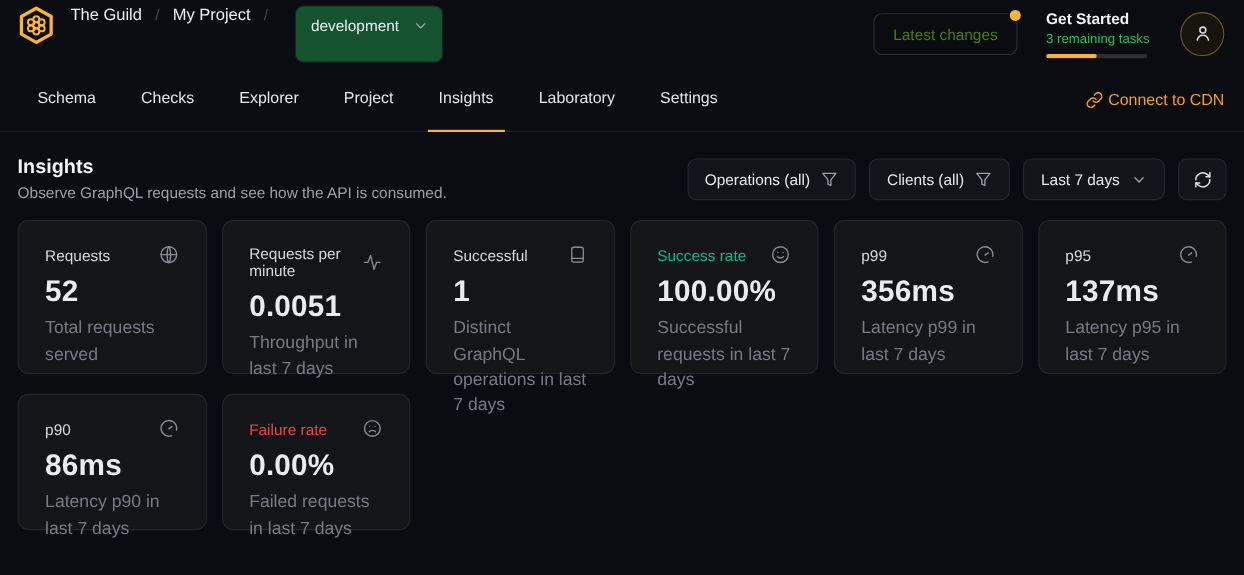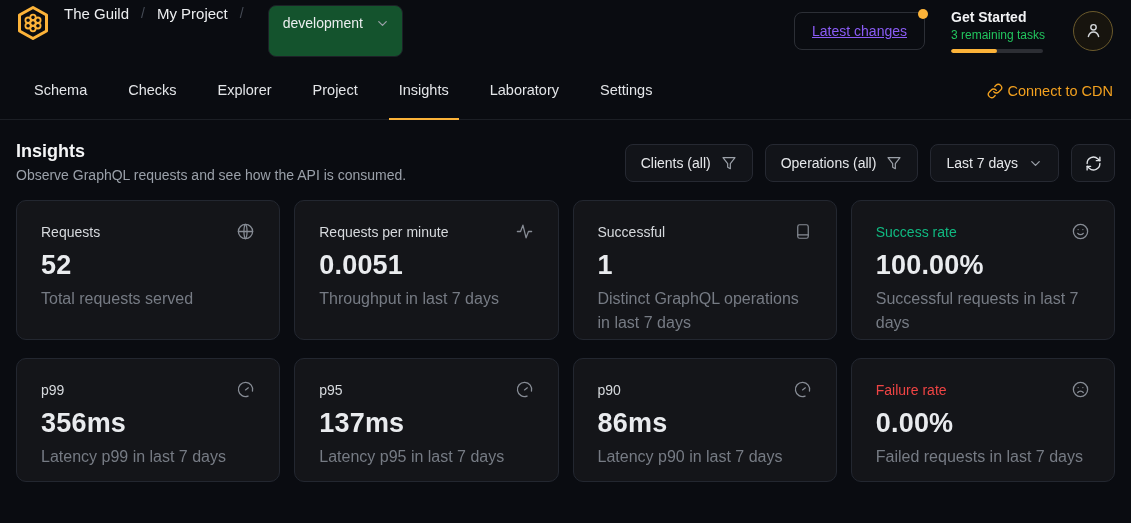--- a/index.html
+++ b/index.html
@@ -20,23 +20,22 @@
   .crumb { font-size:15px; font-weight:500; color:#eceef0; cursor:pointer; }
   .crumb-sep { color:#454b55; font-size:14px; margin:0 12px; }
   .target-select {
     display:flex; align-items:center; gap:12px;
     background:#14532d; border:1px solid #1d2027; border-radius:8px;
     padding:9px 12px 25px 14px; font-size:14px; color:#eceef0; cursor:pointer; margin-left:12px;
   }
   .h-right { display:flex; align-items:center; gap:26px; }
   .latest-changes {
     position:relative; background:transparent; border:1px solid #2c2f36; border-radius:8px;
-    color:#8b5cf6; font-size:14px; padding:10px 17px; cursor:pointer;
+    color:#4d7c0f; font-size:14px; padding:10px 17px; cursor:pointer;
     font-family:inherit;
-    text-decoration:underline;
   }
   .notif-dot { position:absolute; top:-4px; right:-4px; width:10px; height:10px; border-radius:50%; background:var(--accent); }
   .get-started { width:96px; cursor:pointer; }
   .gs-title { font-size:14px; font-weight:700; color:#f2f3f5; line-height:1.25; }
   .gs-sub { font-size:12px; color:#22c55e; line-height:1.4; white-space:nowrap; }
   .gs-track { margin-top:5px; height:4px; width:92px; background:#2c2e34; border-radius:2px; overflow:hidden; }
   .gs-fill { height:100%; background:var(--accent); border-radius:2px; }
   .avatar {
     width:40px; height:40px; border-radius:50%; background:#17140e;
     border:1.5px solid #6b5a2c; display:flex; align-items:center; justify-content:center;
@@ -64,21 +63,21 @@
     display:flex; align-items:center; gap:10px; height:38px;
     background:#121419; border:1px solid #262932; border-radius:8px;
     color:#e6e8eb; font-size:14px; padding:0 15px; cursor:pointer; font-family:inherit;
   }
   .icon-btn { width:44px; justify-content:center; padding:0; }
   .muted-icon { color:#9ba0a8; }
 
   
   .grid {
     margin-top:17px;
-    display:grid; grid-template-columns:repeat(4,1fr);
+    display:grid; grid-template-columns:repeat(6,1fr);
     grid-template-rows:140px 124px; column-gap:14px; row-gap:18px;
   }
   .card {
     background:#141519; border:1px solid #232730; border-radius:10px;
     padding:21px 24px; cursor:default;
   }
   .card-head { display:flex; align-items:center; justify-content:space-between; }
   .card-title { font-size:14px; font-weight:500; color:#d6d9dd; }
   .card-icon { color:#878c95; }
   .card-value { margin-top:9px; font-size:27px; font-weight:700; color:#e9ebee; letter-spacing:.2px; }
@@ -162,29 +161,29 @@
 </div>
 
 <div class="main">
   <div class="section-head">
     <div>
       <div class="page-title">Insights</div>
       <div class="page-desc">Observe GraphQL requests and see how the API is consumed.</div>
     </div>
     <div class="filter-row">
       <button class="filter-btn">
-        <span>Clients (all)</span>
+        <span>Operations (all)</span>
         <span class="muted-icon">
           <svg width="16" height="16" viewBox="0 0 24 24" fill="none" stroke="currentColor" stroke-width="1.8" stroke-linejoin="round">
               <polygon points="21 4 3 4 10 12.8 10 18.5 14 20.5 14 12.8 21 4"></polygon>
             </svg>
         </span>
       </button>
       <button class="filter-btn">
-        <span>Operations (all)</span>
+        <span>Clients (all)</span>
         <span class="muted-icon">
           <svg width="16" height="16" viewBox="0 0 24 24" fill="none" stroke="currentColor" stroke-width="1.8" stroke-linejoin="round">
               <polygon points="21 4 3 4 10 12.8 10 18.5 14 20.5 14 12.8 21 4"></polygon>
             </svg>
         </span>
       </button>
       <button class="filter-btn">
         <span>Last 7 days</span>
         <span class="muted-icon">
           <svg width="15" height="15" viewBox="0 0 24 24" fill="none" stroke="currentColor" stroke-width="2" stroke-linecap="round" stroke-linejoin="round">

